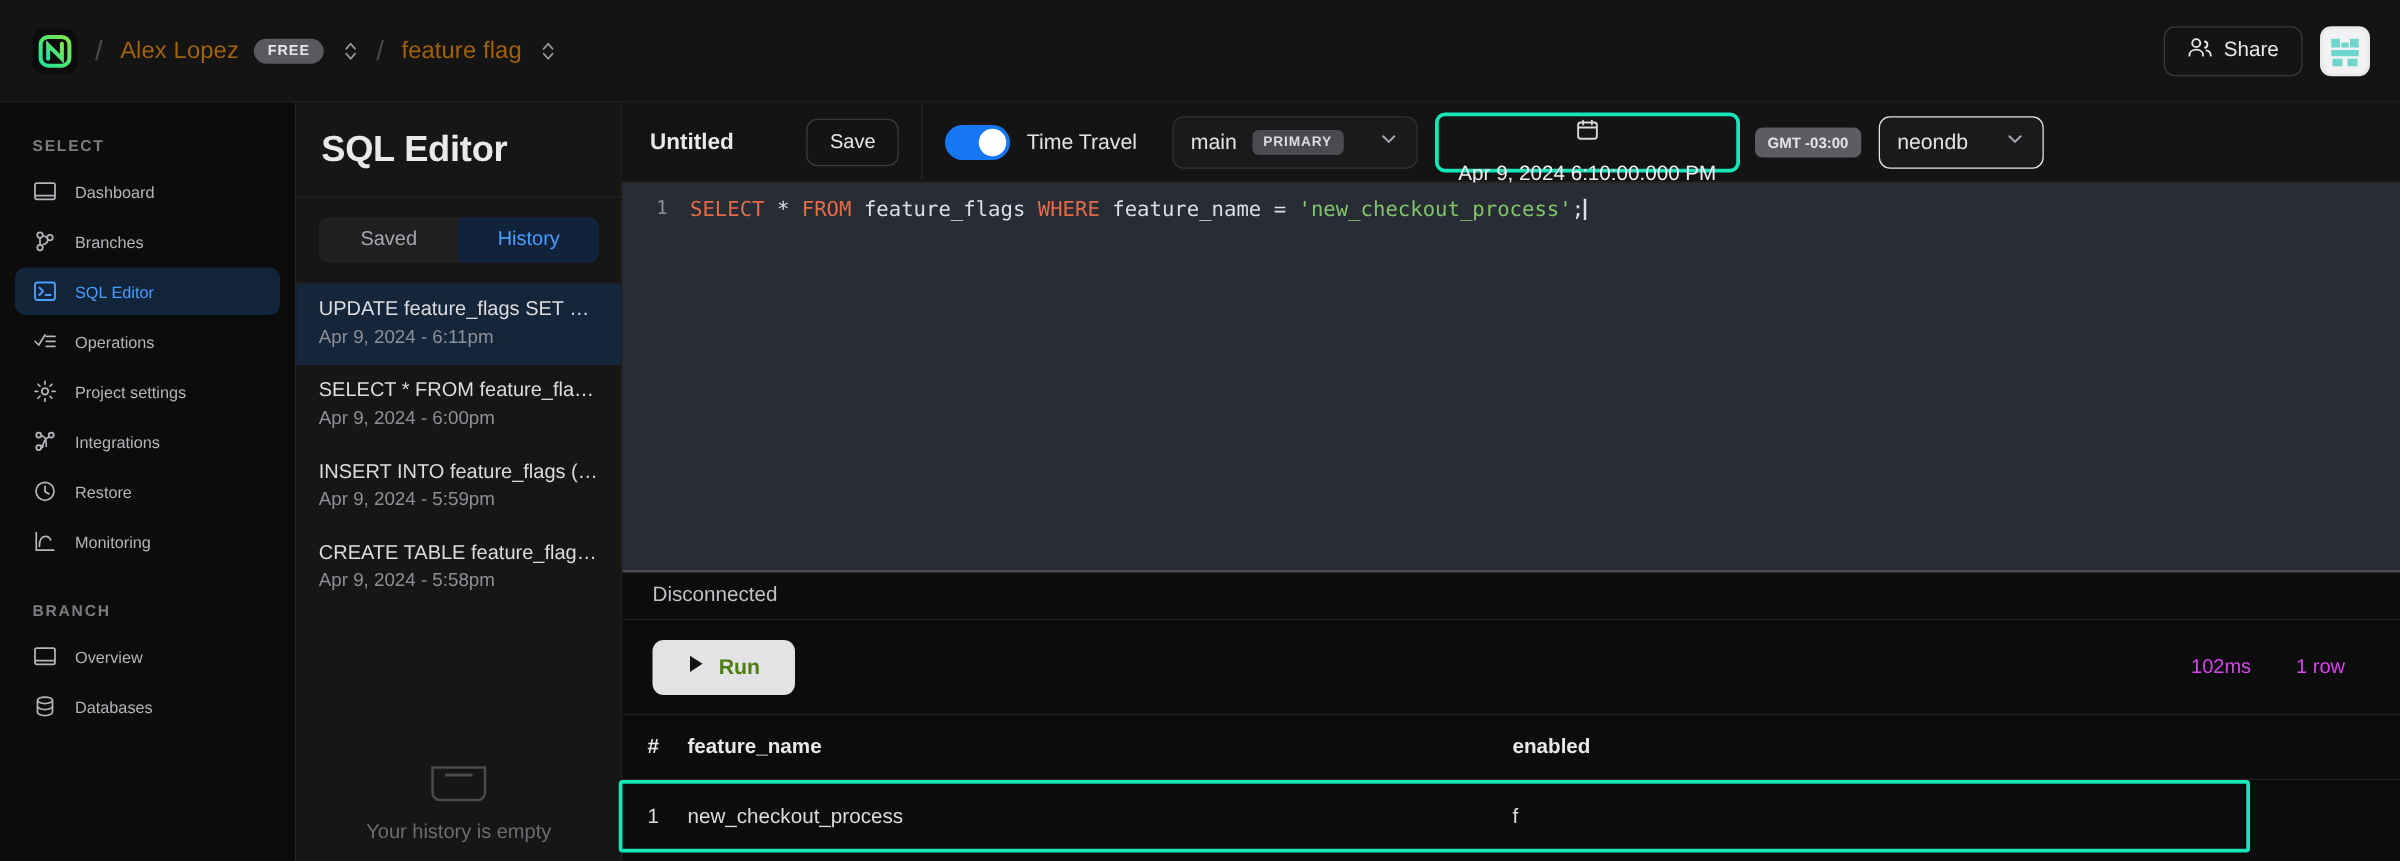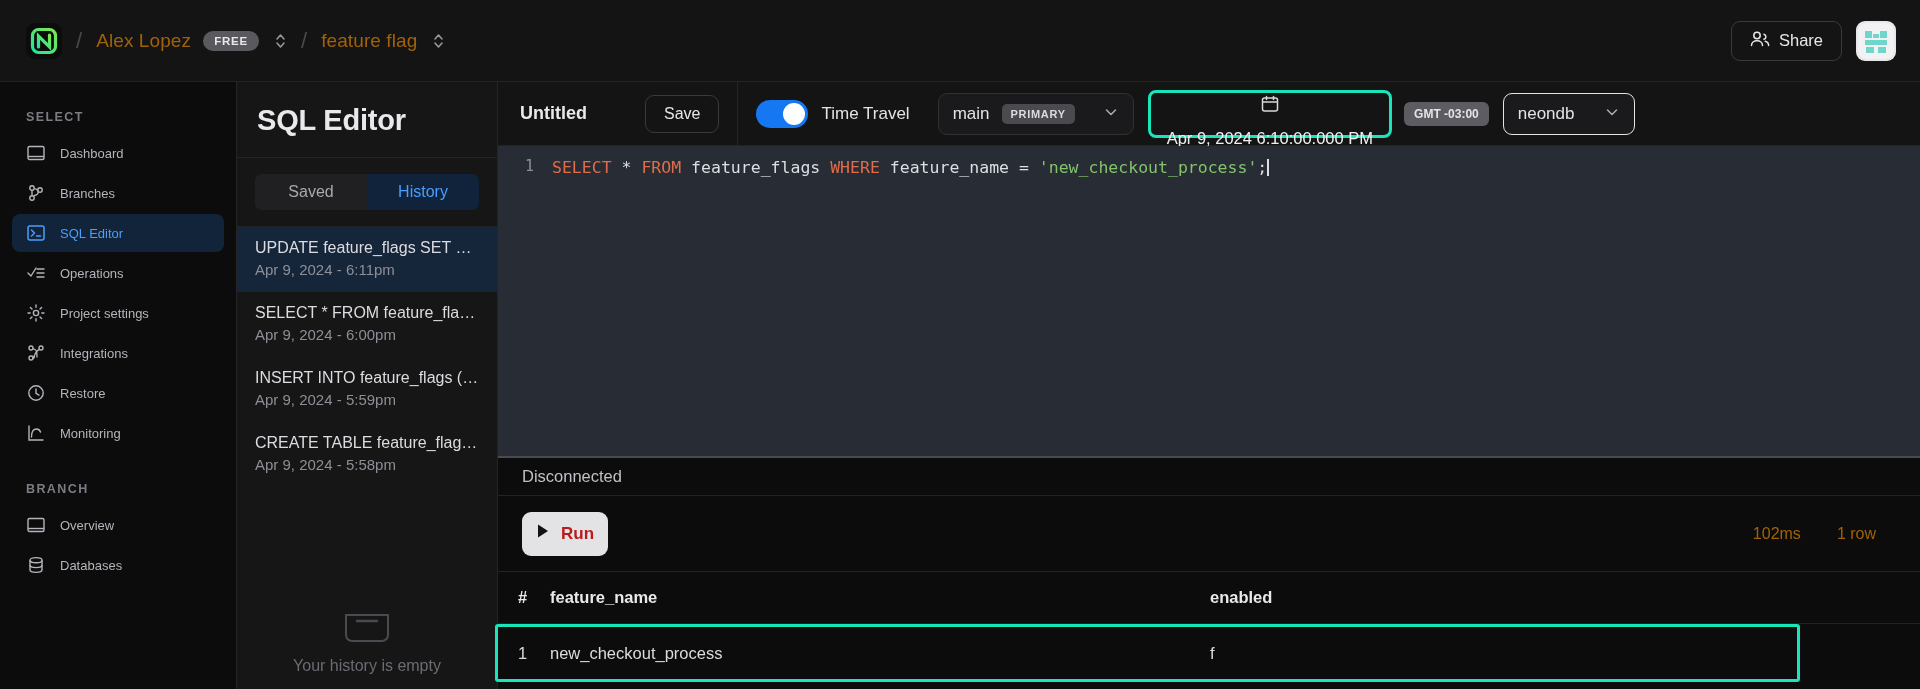--- a/index.html
+++ b/index.html
@@ -187,26 +187,26 @@
     height: 40px; flex: 0 0 40px; display: flex; align-items: center;
     padding-left: 24px; font-size: 16.5px; color: #c0c0c6;
     border-top: 2px solid #4a4a50; border-bottom: 1px solid #222224;
   }
   .run-row {
     height: 76px; flex: 0 0 76px; display: flex; align-items: center;
     padding: 0 24px; border-bottom: 1px solid #222224;
   }
   .run-btn {
     display: flex; align-items: center; gap: 11px;
-    height: 44px; padding: 0 14px; border-radius: 9px;
-    background: #e3e3e5; color: #b91c1c; border: none;
+    height: 44px; padding: 0 28px; border-radius: 9px;
+    background: #e3e3e5; color: #4d7c0f; border: none;
     font-size: 17px; font-weight: 600; font-family: inherit; cursor: pointer;
   }
   .run-spacer { flex: 1 1 auto; }
-  .meta { font-size: 16px; color: #a16207; margin-left: 36px; }
+  .meta { font-size: 16px; color: #d946ef; margin-left: 36px; }
   .tbl { flex: 1 1 auto; display: flex; flex-direction: column; min-height: 0; }
   .tr { display: flex; align-items: center; height: 52px; }
   .tr.head { font-weight: 700; color: #e9e9ec; font-size: 16.5px; border-bottom: 1px solid #222224; }
   .tr.row { color: #dcdce0; font-size: 16.5px; }
   .c-num { width: 52px; flex: 0 0 52px; padding-left: 20px; }
   .c-name { width: 660px; flex: 0 0 660px; }
   .c-en { flex: 1 1 auto; }
   .rowhl {
     border: 3px solid #19e5bb; border-radius: 3px;
     margin: 0 120px 0 -3px;

